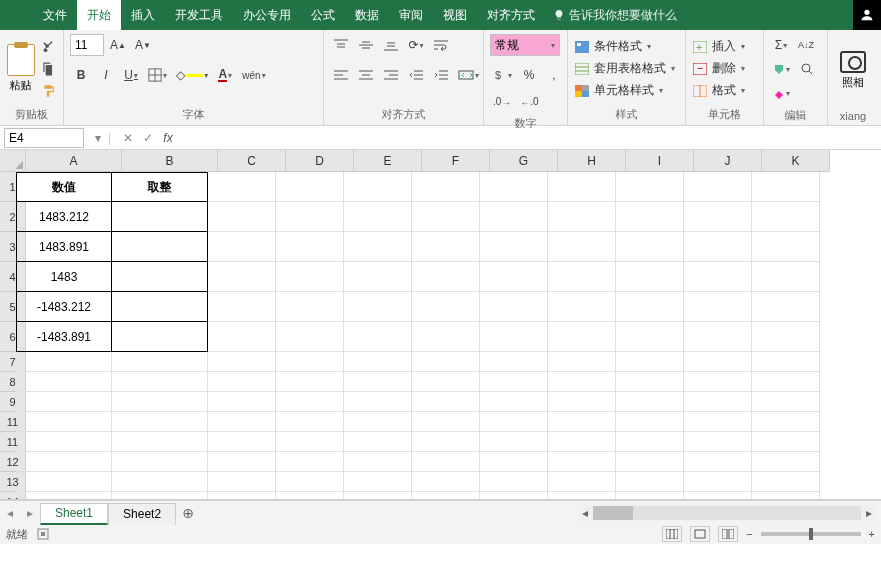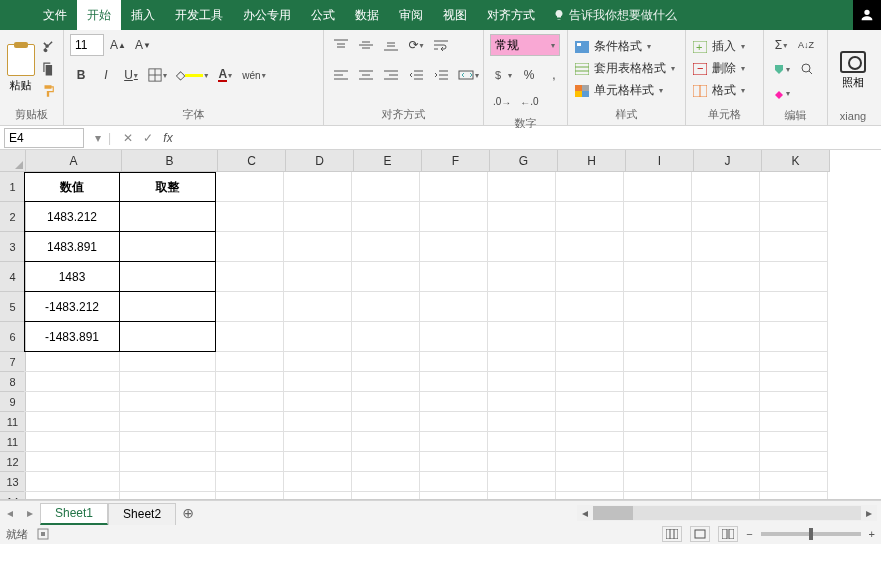--- a/index.html
+++ b/index.html
@@ -56,21 +56,21 @@
 .formula-input { flex:1; height:20px; border:none; outline:none; padding:0 4px; font-size:12px; }
 
 
 .grid-wrap { position: relative; height: 350px; overflow: hidden; border-bottom:1px solid #ccc; }
 .corner { position:absolute; top:0; left:0; width:26px; height:22px; background:#e6e6e6; border-right:1px solid #ccc; border-bottom:1px solid #ccc; }
 .corner::after { content:""; position:absolute; right:2px; bottom:2px; width:0;height:0;border-left:8px solid transparent;border-bottom:8px solid #b0b0b0;}
 .col-headers { position:absolute; top:0; left:26px; right:0; height:22px; display:flex; }
 .ch { background:#e6e6e6; border-right:1px solid #ccc; border-bottom:1px solid #ccc; text-align:center; font-size:12px; line-height:22px; color:#333; }
 .row-headers { position:absolute; top:22px; left:0; width:26px; }
 .rh { background:#e6e6e6; border-right:1px solid #ccc; border-bottom:1px solid #ccc; text-align:center; font-size:11px; color:#333; }
-.cells { position:absolute; top:22px; left:24px; right:0; }
+.cells { position:absolute; top:22px; left:16px; right:0; }
 .crow { display:flex; }
 .cell { border-right:1px solid #e0e0e0; border-bottom:1px solid #e0e0e0; font-size:12px; display:flex; align-items:center; padding:0 4px; color:#000; }
 .hdr-cell { font-weight:bold; justify-content:center; background:#fff; }
 .data-border { border-right:1px solid #000 !important; border-bottom:1px solid #000 !important; }
 .data-border-top { border-top:1px solid #000; }
 .data-border-left { border-left:1px solid #000; }
 .num { justify-content:center; }
 
 
 .sheettabs { height:24px; display:flex; align-items:center; background:#f3f3f3; border-top:1px solid #d4d4d4; position:relative; }

